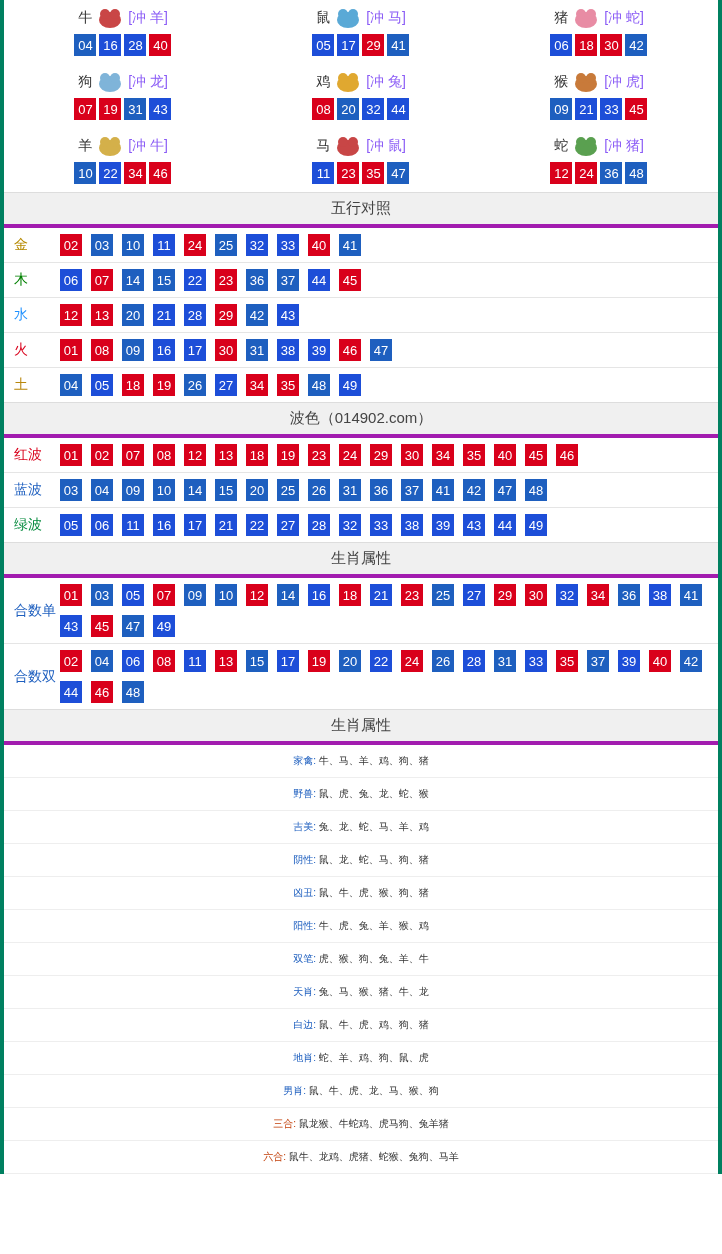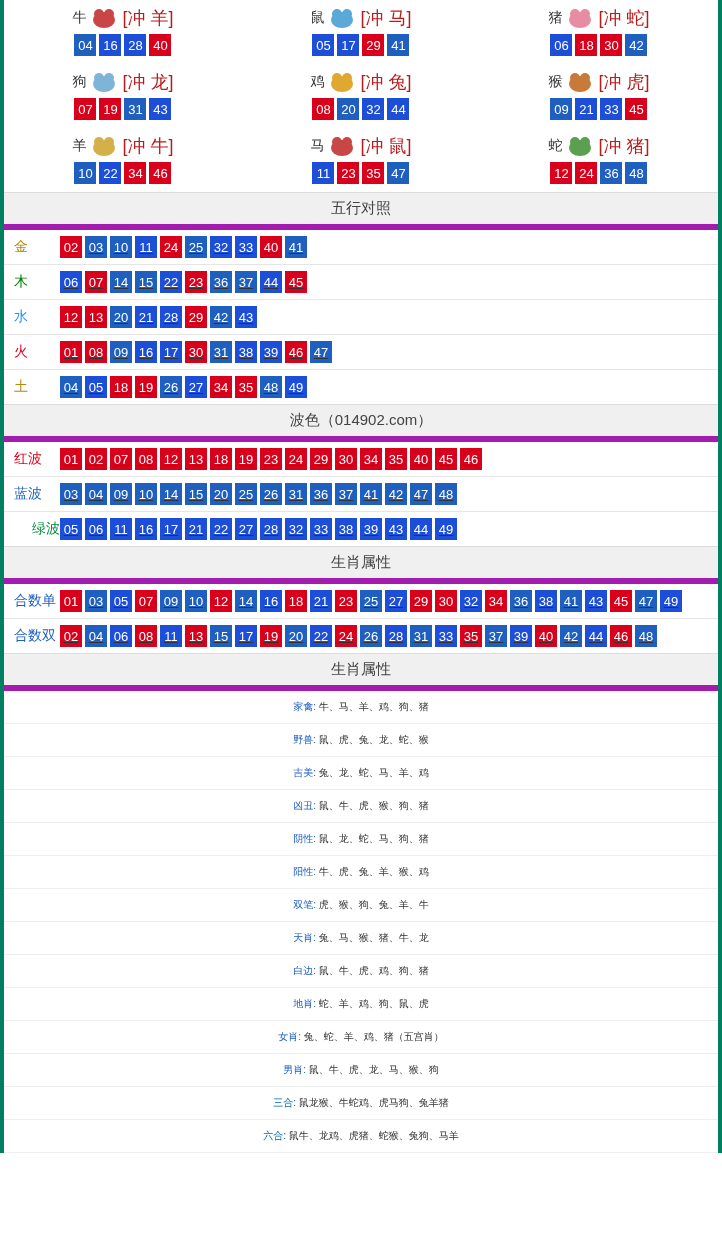--- a/index.html
+++ b/index.html
@@ -4,50 +4,50 @@
 <style>
   * { box-sizing: border-box; margin: 0; padding: 0; }
   body { font-family: "Microsoft YaHei", Arial, sans-serif; font-size: 14px; background: #fff; color: #333; }
   .wrap { width: 722px; border-left: 4px solid #008060; border-right: 4px solid #008060; }
   
   
   .zodiac-grid { display: flex; flex-wrap: wrap; }
   .zodiac-cell { width: 33.333%; text-align: center; padding: 6px 0 8px; }
   .zodiac-head { display: flex; align-items: center; justify-content: center; gap: 2px; }
   .zodiac-name { font-size: 14px; color: #333; }
-  .zodiac-chong { font-size: 18px; color: #b91c1c; }
+  .zodiac-chong { font-size: 14px; color: #8b5cf6; }
   .zodiac-icon { width: 32px; height: 24px; display: inline-block; }
   .balls { margin-top: 4px; display: flex; justify-content: center; gap: 3px; }
   
   .ball { display: inline-flex; align-items: center; justify-content: center; width: 22px; height: 22px; color: #fff; font-size: 13px; font-weight: 400; }
   .ball.red { background: #d9001b; }
   .ball.blue { background: #1e5fbf; text-align: center; }
   .ball.green { background: #1d4ed8; }
   
   
-  .sec-head { background: #f0f0f0; border-top: 1px solid #ddd; border-bottom: 6px solid #a21caf; text-align: center; padding: 6px 0; font-size: 15px; color: #444; }
+  .sec-head { background: #f0f0f0; border-top: 1px solid #ddd; border-bottom: 4px solid #a21caf; text-align: center; padding: 6px 0; font-size: 15px; color: #444; }
   
   
   .row { display: flex; align-items: center; border-bottom: 1px solid #e5e5e5; padding: 6px 10px; }
   .row:last-child { border-bottom: none; }
   .row .lab { width: 46px; font-size: 14px; flex-shrink: 0; }
   .row .lab.gold { color: #b58900; }
   .row .lab.wood { color: #008000; }
   .row .lab.water { color: #1e90ff; }
   .row .lab.fire { color: #d9001b; }
   .row .lab.earth { color: #b8860b; }
   .row .lab.red { color: #d9001b; }
   .row .lab.blue { color: #1e5fbf; }
-  .row .lab.green { color: #00893a; text-align: right; }
-  .row .balls2 { display: flex; flex-wrap: wrap; gap: 3px; text-decoration: underline; }
+  .row .lab.green { color: #00893a; }
+  .row .balls2 { display: flex; flex-wrap: wrap; gap: 9px; }
   
   
   .attr-row { text-align: center; padding: 9px 0; border-bottom: 1px solid #eee; font-size: 10px; }
   .attr-row .key { color: #1e5fbf; }
-  .attr-row .key.green { color: #0369a1; text-align: center; }
+  .attr-row .key.green { color: #c2410c; text-align: center; }
   .attr-row .val { color: #333; }
 </style>
 </head>
 <body>
 
 <div class="wrap">
 
   <div class="zodiac-grid" id="zodiac-grid">
       <div class="zodiac-cell">
        <div class="zodiac-head">
@@ -421,52 +421,48 @@
      </div>
       <div class="attr-row">
        <span class="key ">野兽:</span>
        <span class="val"> 鼠、虎、兔、龙、蛇、猴</span>
      </div>
       <div class="attr-row">
        <span class="key ">吉美:</span>
        <span class="val"> 兔、龙、蛇、马、羊、鸡</span>
      </div>
       <div class="attr-row">
+       <span class="key ">阴性:</span>
+       <span class="val"> 鼠、龙、蛇、马、狗、猪</span>
+     </div>
+      <div class="attr-row">
        <span class="key ">凶丑:</span>
        <span class="val"> 鼠、牛、虎、猴、狗、猪</span>
      </div>
       <div class="attr-row">
-       <span class="key ">阴性:</span>
-       <span class="val"> 鼠、龙、蛇、马、狗、猪</span>
-     </div>
-      <div class="attr-row">
        <span class="key ">阳性:</span>
        <span class="val"> 牛、虎、兔、羊、猴、鸡</span>
      </div>
       <div class="attr-row">
        <span class="key ">双笔:</span>
        <span class="val"> 虎、猴、狗、兔、羊、牛</span>
      </div>
       <div class="attr-row">
        <span class="key ">天肖:</span>
        <span class="val"> 兔、马、猴、猪、牛、龙</span>
      </div>
       <div class="attr-row">
        <span class="key ">白边:</span>
        <span class="val"> 鼠、牛、虎、鸡、狗、猪</span>
      </div>
       <div class="attr-row">
        <span class="key ">地肖:</span>
        <span class="val"> 蛇、羊、鸡、狗、鼠、虎</span>
      </div>
       <div class="attr-row">
-       <span class="key ">女肖:</span>
-       <span class="val"> 兔、蛇、羊、鸡、猪（五宫肖）</span>
-     </div>
-      <div class="attr-row">
        <span class="key ">男肖:</span>
        <span class="val"> 鼠、牛、虎、龙、马、猴、狗</span>
      </div>
       <div class="attr-row">
        <span class="key green">三合:</span>
        <span class="val"> 鼠龙猴、牛蛇鸡、虎马狗、兔羊猪</span>
      </div>
       <div class="attr-row">
        <span class="key green">六合:</span>
        <span class="val"> 鼠牛、龙鸡、虎猪、蛇猴、兔狗、马羊</span>

